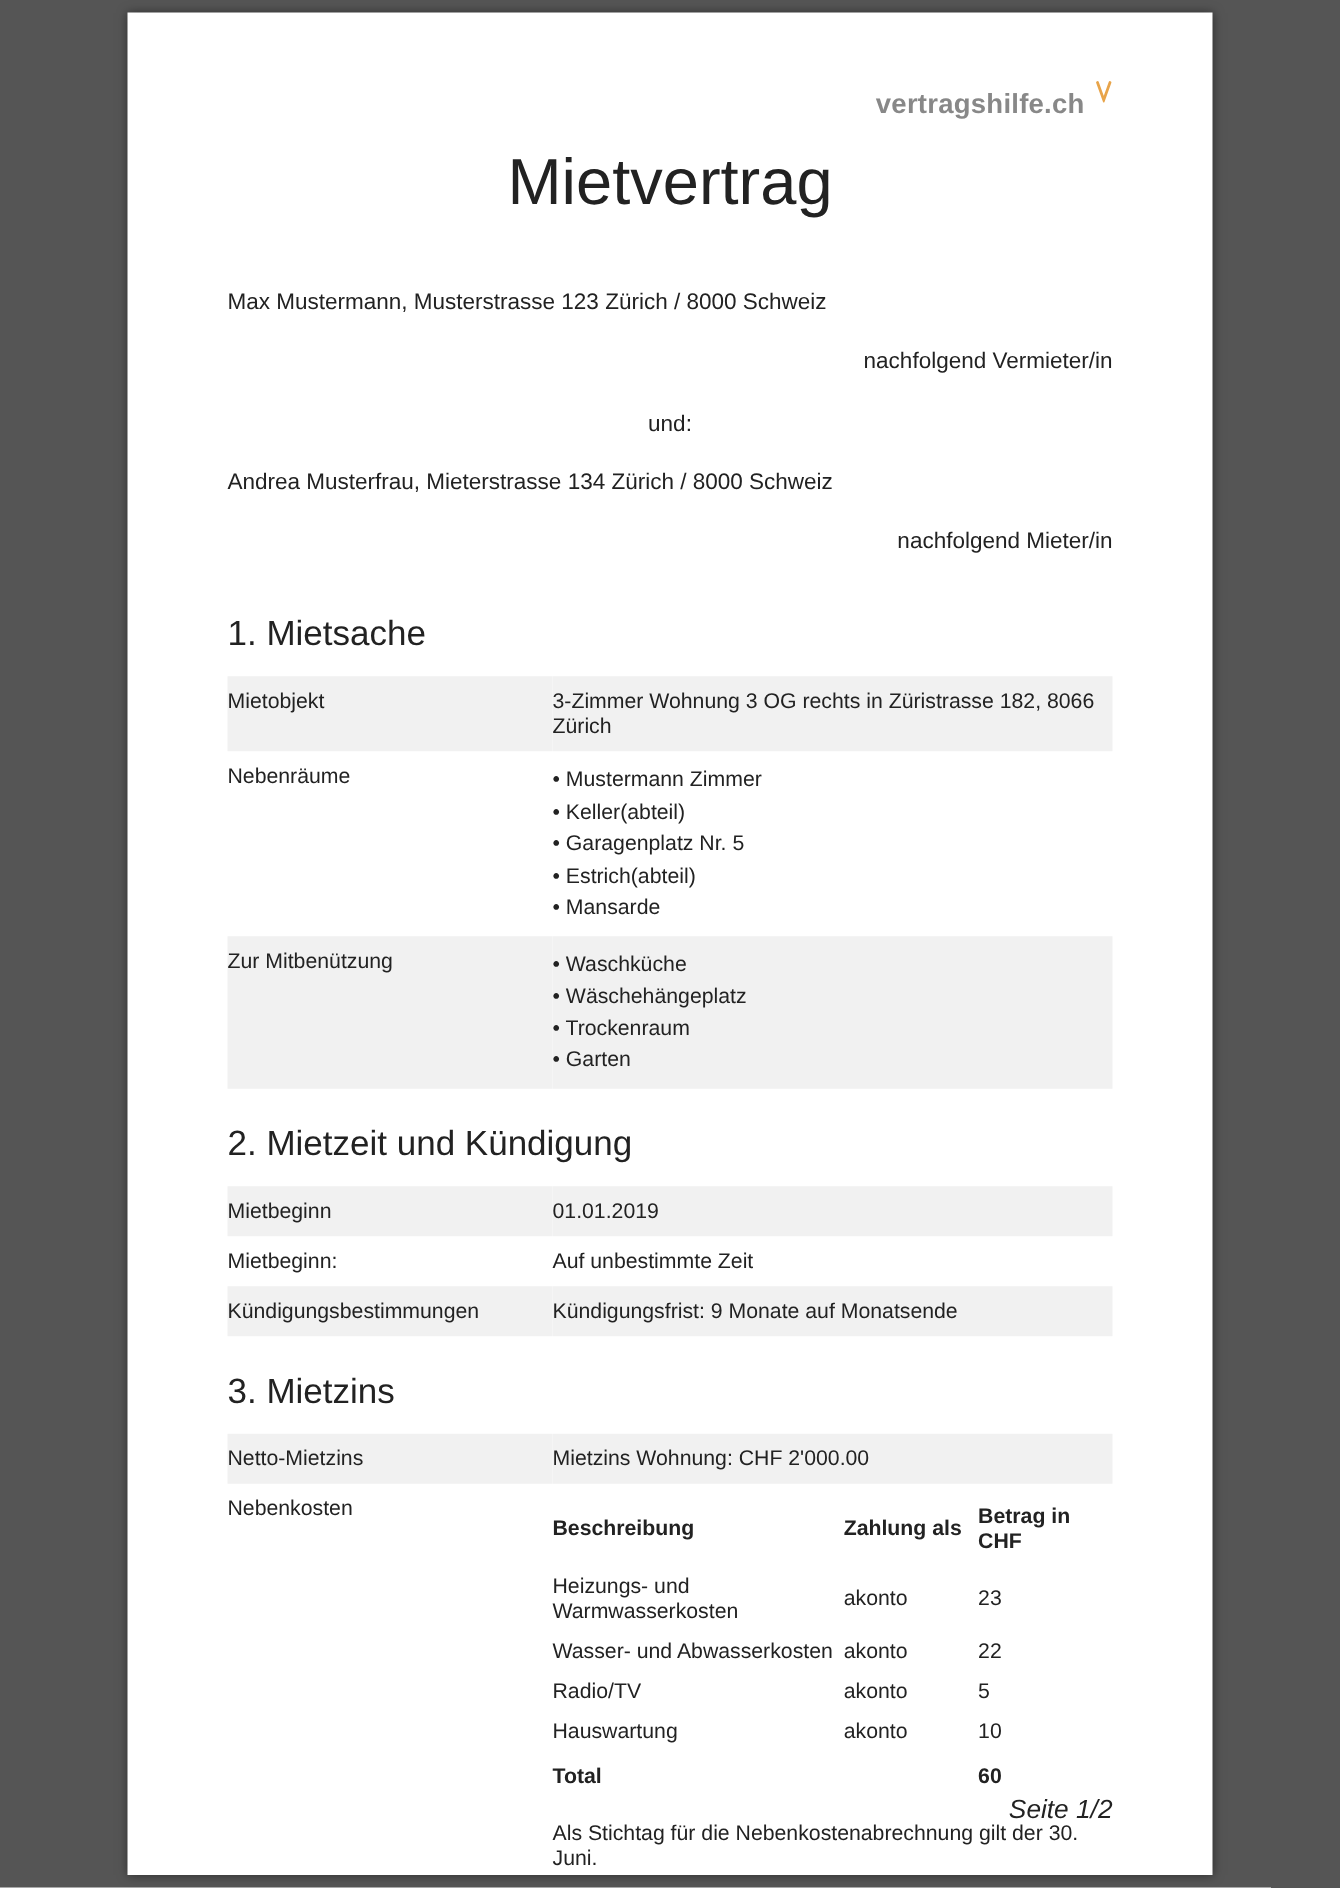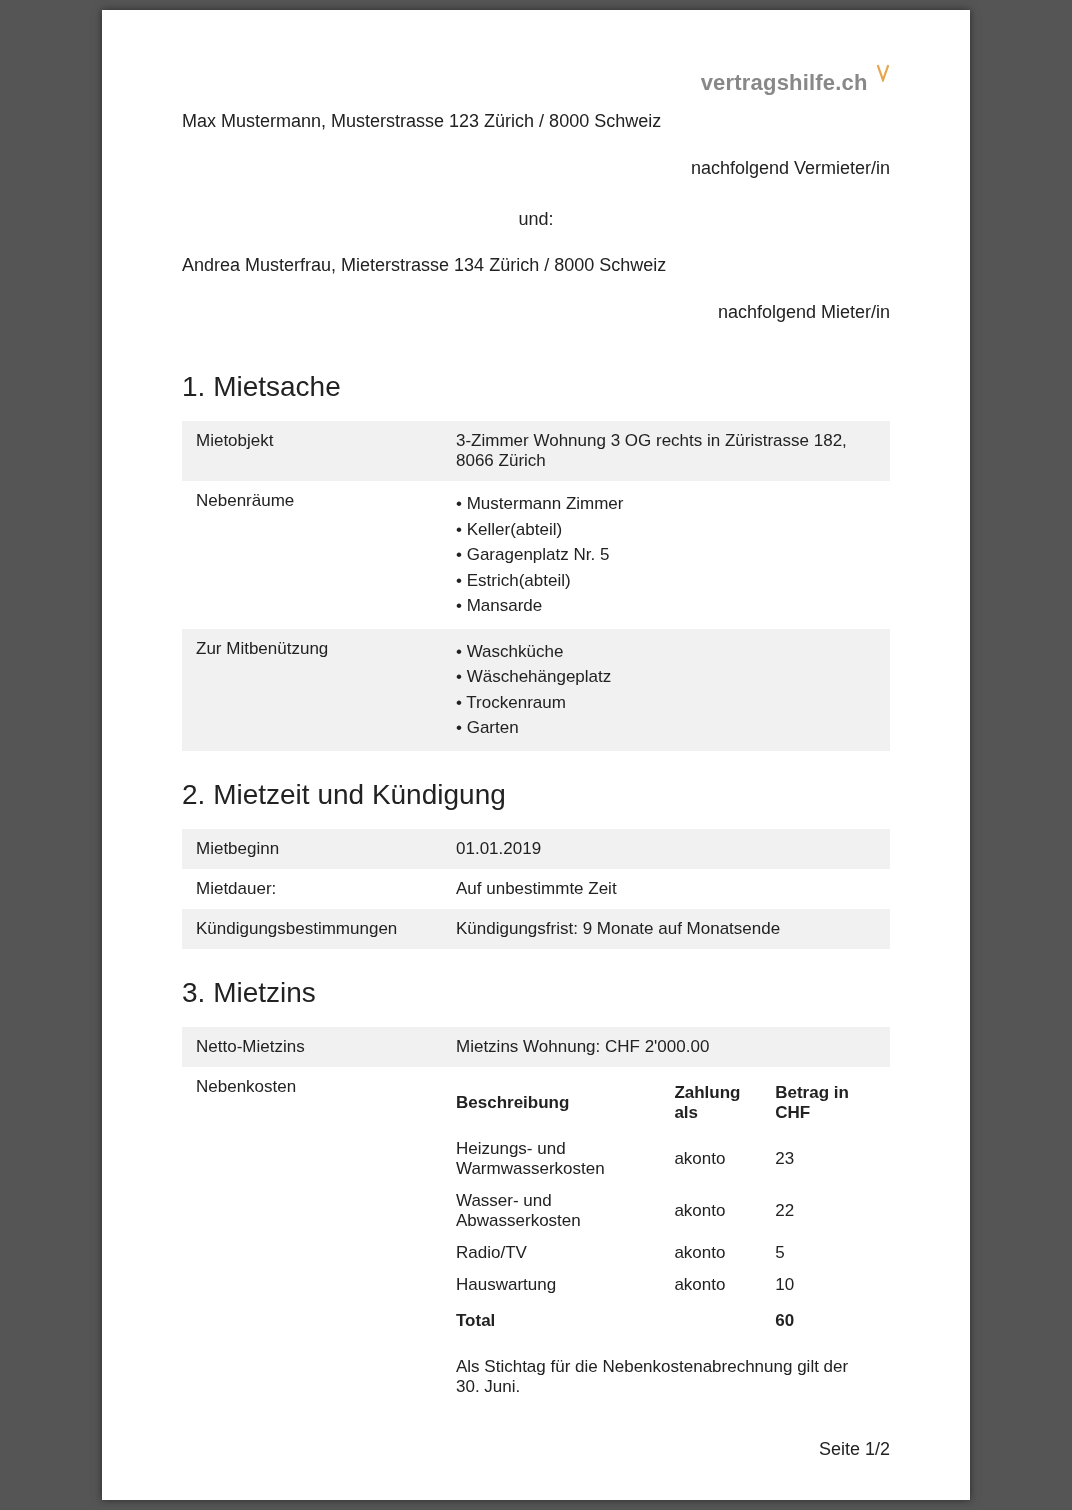--- a/index.html
+++ b/index.html
@@ -51,21 +51,21 @@
     margin-top: 28px;
     margin-bottom: 18px;
   }
   table.kv {
     width: 100%;
     border-collapse: collapse;
     font-size: 17px;
   }
   table.kv > tbody > tr:nth-child(odd) { background: #f1f1f1; }
   table.kv > tbody > tr > td {
-    padding: 10px 14px;
+    padding: 10px 0;
     vertical-align: top;
   }
   table.kv > tbody > tr > td:first-child {
     width: 260px;
   }
   .bullets {
     line-height: 1.5;
   }
   table.inner {
     width: 100%;
@@ -82,37 +82,39 @@
   }
   table.inner .total td { font-weight: 700; padding-top: 10px; }
   .note-line {
     font-size: 17px;
     margin-top: 20px;
   }
   .footer {
     position: absolute;
     bottom: 40px;
     right: 80px;
-    font-size: 18px;
+    font-size: 21px;
+    font-style: italic;
   }
 </style>
 </head>
 <body>
 
 <div class="page">
 
   <div class="brand">
     <span>vertragshilfe.ch</span>
     <span class="mark">
       <svg viewBox="0 0 14 18" width="14" height="18">
         <path d="M2 2 L7 16 L12 2" stroke="#e8a44a" stroke-width="2.2" fill="none" stroke-linecap="round"></path>
       </svg>
     </span>
   </div>
 
+  <h1 class="title">Mietvertrag</h1>
 
   <div class="party-line">Max Mustermann, Musterstrasse 123 Zürich / 8000 Schweiz</div>
   <div class="right-note">nachfolgend Vermieter/in</div>
   <div class="centered">und:</div>
   <div class="party-line">Andrea Musterfrau, Mieterstrasse 134 Zürich / 8000 Schweiz</div>
   <div class="right-note">nachfolgend Mieter/in</div>
 
   <h2 class="section">1. Mietsache</h2>
   <table class="kv">
     <tbody>
@@ -147,21 +149,21 @@
   </table>
 
   <h2 class="section">2. Mietzeit und Kündigung</h2>
   <table class="kv">
     <tbody>
       <tr>
         <td>Mietbeginn</td>
         <td>01.01.2019</td>
       </tr>
       <tr>
-        <td>Mietdauer:</td>
+        <td>Mietbeginn:</td>
         <td>Auf unbestimmte Zeit</td>
       </tr>
       <tr>
         <td>Kündigungsbestimmungen</td>
         <td>Kündigungsfrist: 9 Monate auf Monatsende</td>
       </tr>
     </tbody>
   </table>
 
   <h2 class="section">3. Mietzins</h2>

